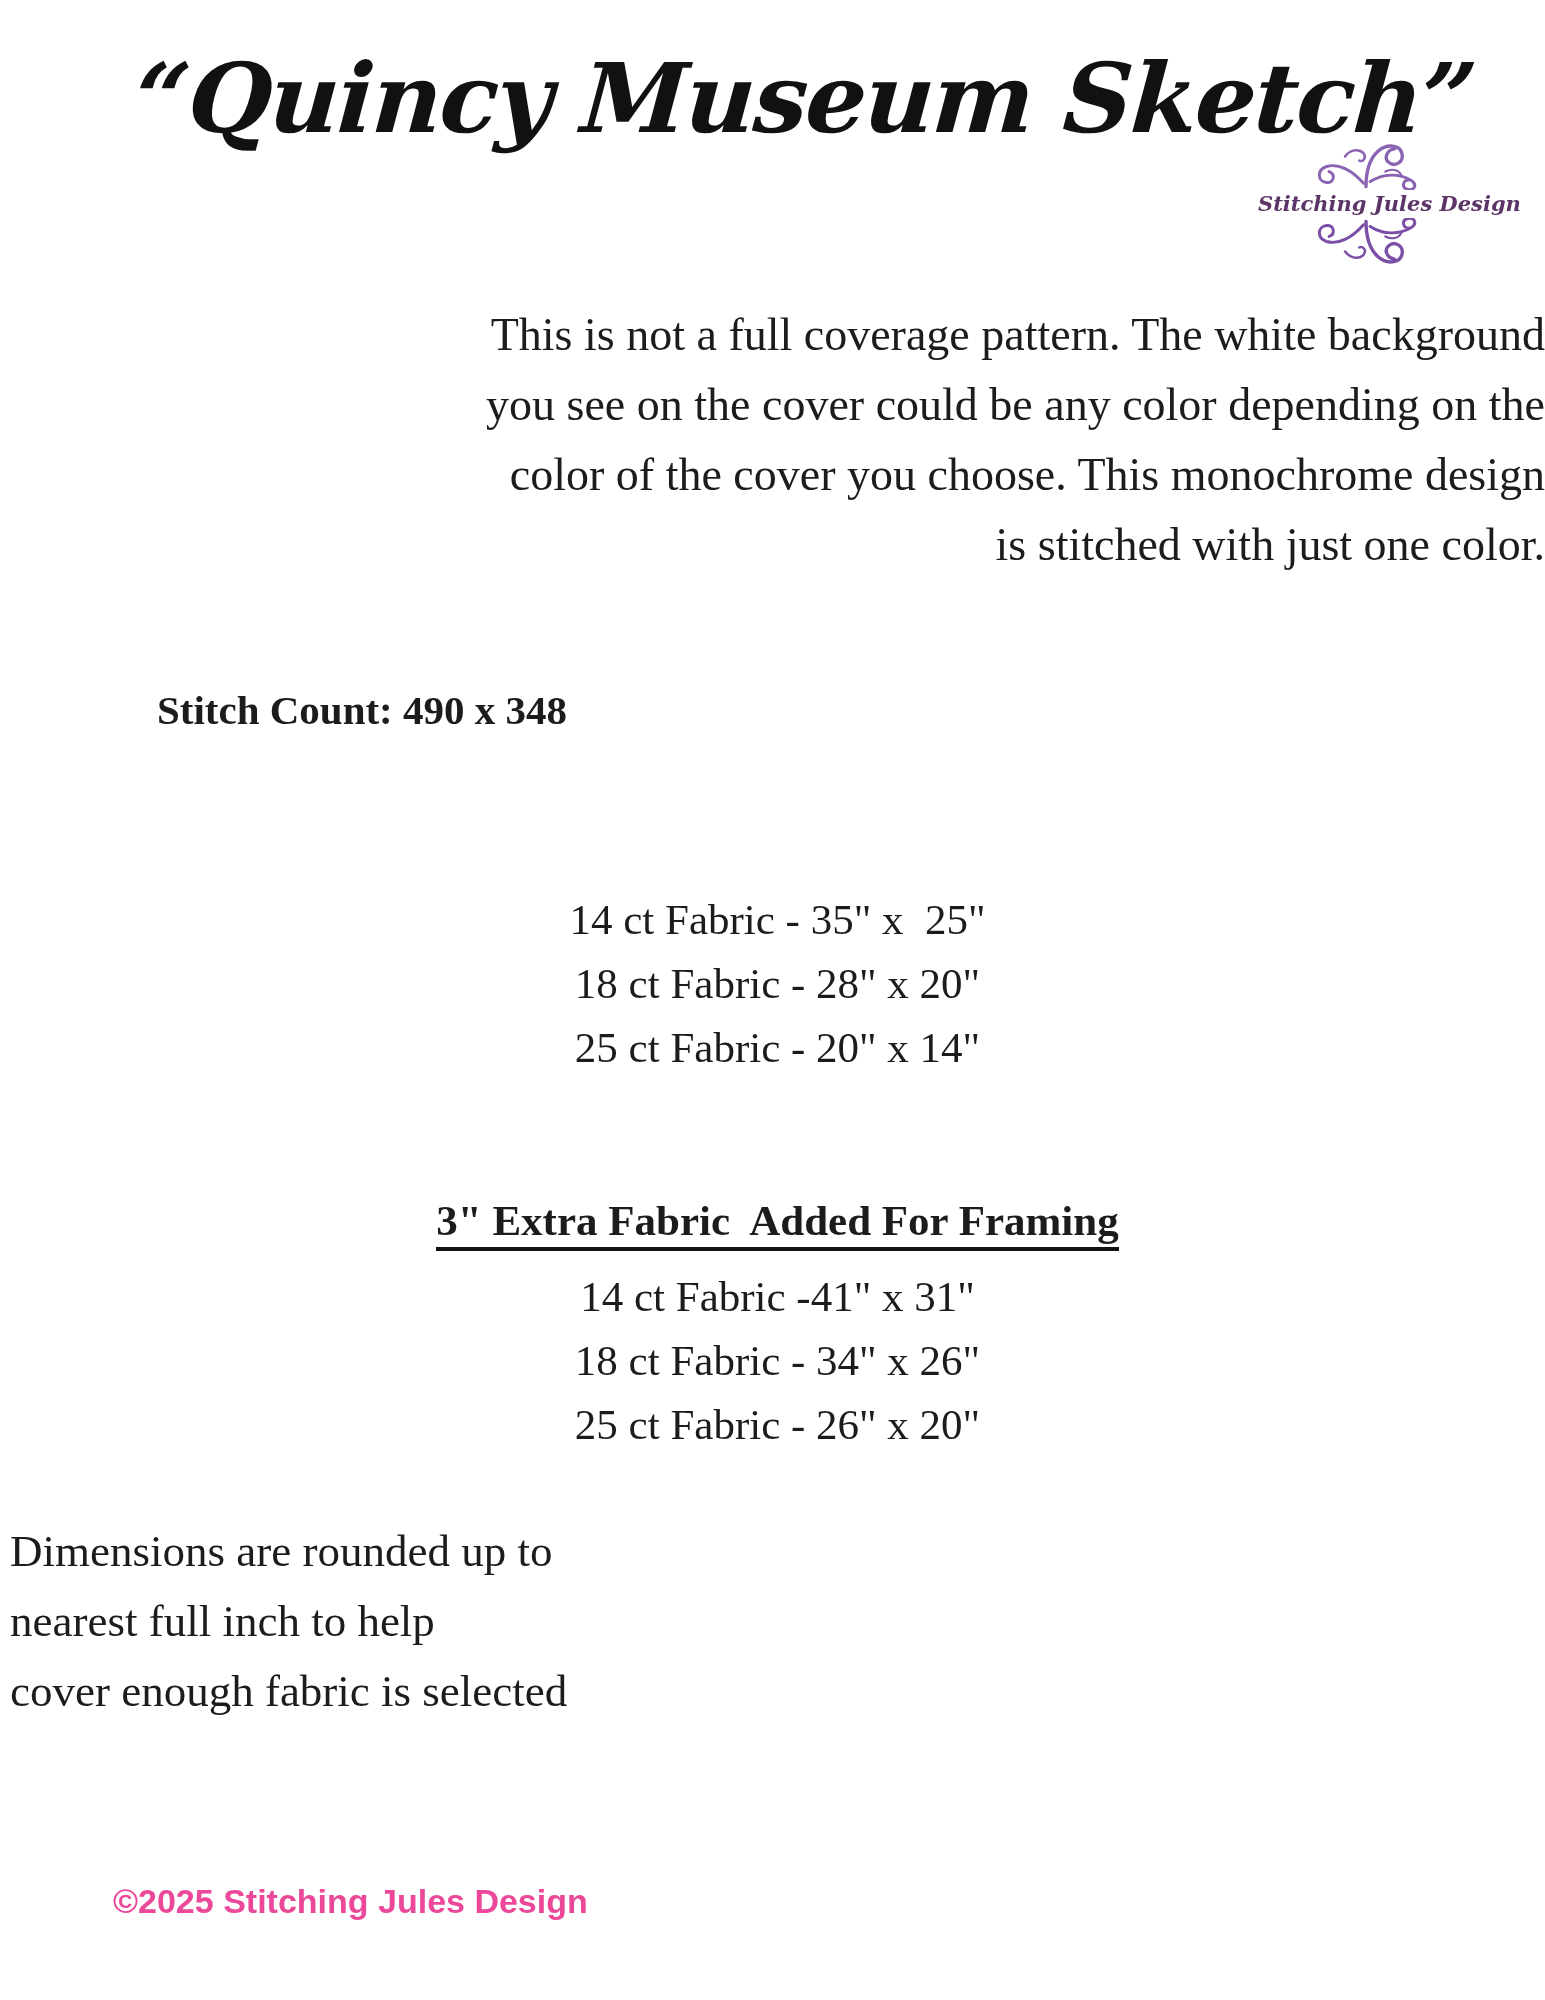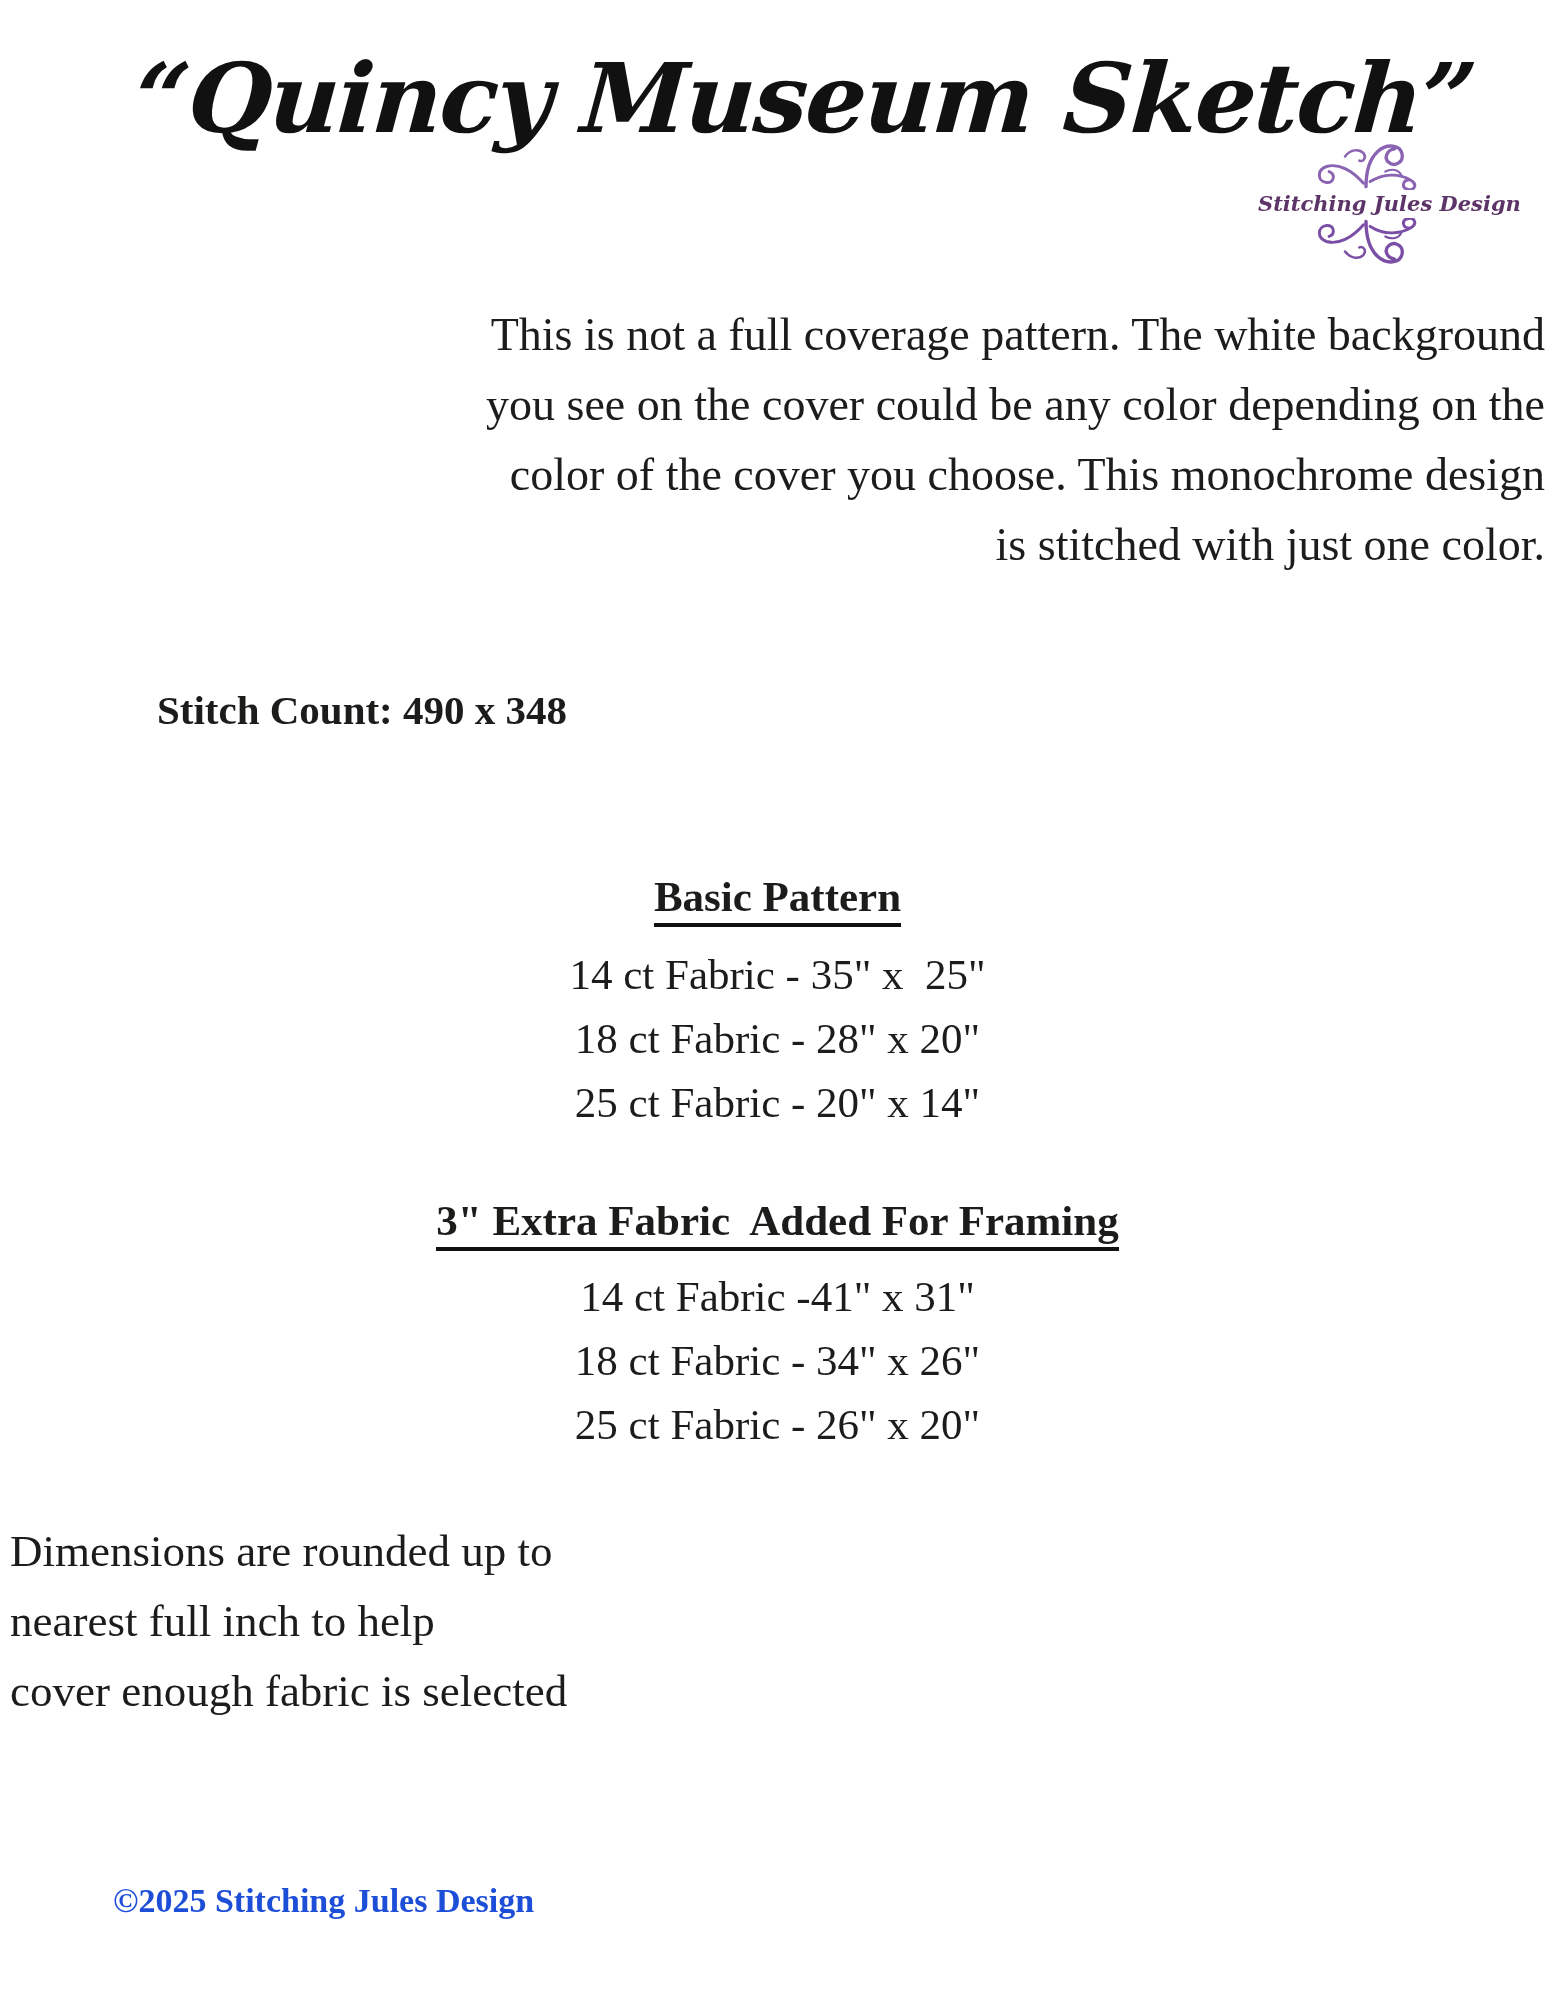--- a/index.html
+++ b/index.html
@@ -105,24 +105,24 @@
     top: 1516px;
     text-align: left;
     font-size: 45px;
     line-height: 70px;
   }
 
   .footer {
     position: absolute;
     left: 113px;
     top: 1882px;
-    font-family: Liberation Serif, serif;
+    font-family: Liberation Sans, sans-serif;
     font-weight: 700;
     font-size: 34px;
-    color: #1d4ed8;
+    color: #ec4899;
     white-space: nowrap;
   }
 </style>
 </head>
 <body>
 
 <div class="page">
 
   <div class="title">“Quincy Museum Sketch”</div>
 
@@ -152,21 +152,20 @@
     <div class="line">This is not a full coverage pattern. The white background</div>
     <div class="line">you see on the cover could be any color depending on the</div>
     <div class="line">color of the cover you choose. This monochrome design</div>
     <div class="line">is stitched with just one color.</div>
   </div>
 
   <div class="stitch-count">Stitch Count: 490 x 348</div>
 
 
   <div class="section basic-pattern">
-    <span class="heading">Basic Pattern</span>
     <div class="lines">
       <div class="line">14 ct Fabric - 35" x  25"</div>
       <div class="line">18 ct Fabric - 28" x 20"</div>
       <div class="line">25 ct Fabric - 20" x 14"</div>
     </div>
   </div>
 
   <div class="section framing">
     <span class="heading">3" Extra Fabric  Added For Framing</span>
     <div class="lines">

